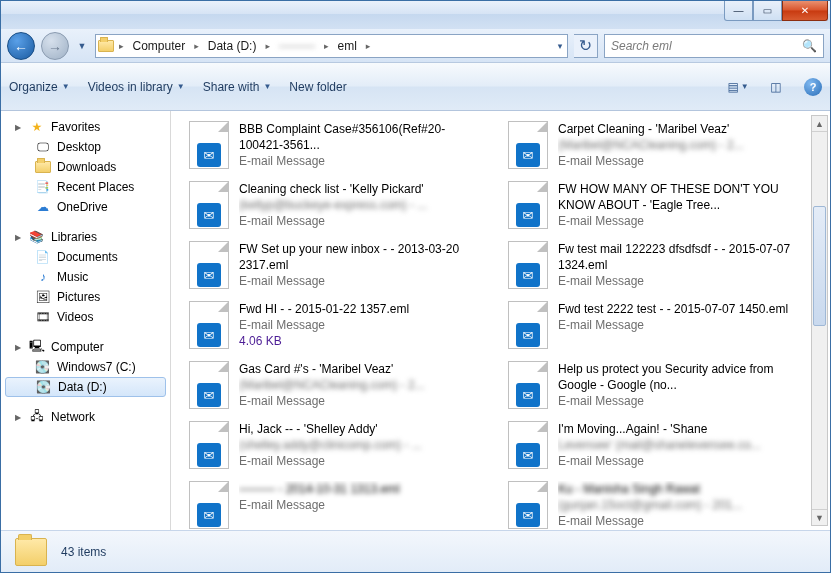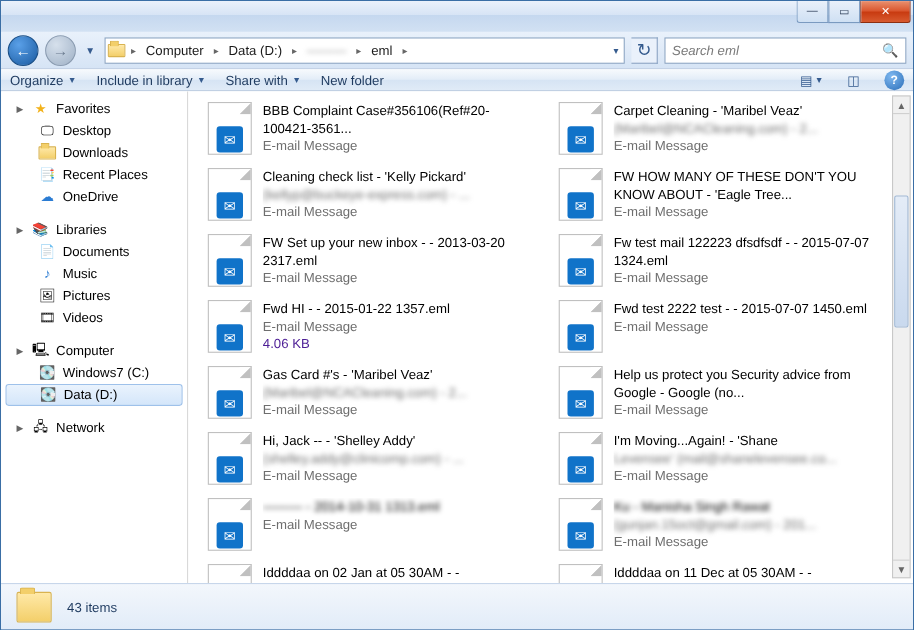--- a/index.html
+++ b/index.html
@@ -14,21 +14,21 @@
 .navbtn { width: 28px; height: 28px; border-radius: 50%; background: radial-gradient(circle at 35% 30%,#5aa0e8,#1a5aa0); border:1px solid #184d85; display:flex;align-items:center;justify-content:center;color:#fff;font-size:14px; }
 .navbtn.fwd { background: radial-gradient(circle at 35% 30%,#d6e0ec,#9fb1c6); border-color:#8a9bb0; color:#6a7a8e;}
 .smalldown { width:14px;height:20px;display:flex;align-items:center;justify-content:center;color:#355b8e;font-size:9px;}
 .address { flex:1; height:24px; background:#fff; border:1px solid #8aa4c4; display:flex; align-items:center; font-size:12px; color:#1a1a1a; overflow:hidden;}
 .address .seg { padding:0 6px; display:flex;align-items:center;height:100%; }
 .address .arrow { color:#666;font-size:9px;padding:0 3px;}
 .address .foldericon { width:20px;display:flex;align-items:center;justify-content:center;}
 .refresh { width:24px;height:24px;border:1px solid #8aa4c4;border-left:none;display:flex;align-items:center;justify-content:center;color:#355b8e;background:#eaf1fb;}
 .search { width:220px;height:24px;border:1px solid #8aa4c4;display:flex;align-items:center;padding:0 6px;color:#7a7a7a;font-size:12px;font-style:italic;background:#fff;}
 .search .sicon{margin-left:auto;color:#5a7ba8;font-style:normal;}
-.toolbar { height:20px; background:linear-gradient(#f7fafd,#e3edf8 48%,#d6e4f4 52%,#e0ebf7); border-bottom:1px solid #b3c5dd; display:flex; align-items:center; padding:0 8px; gap:18px; font-size:12px; color:#1e3a5f;}
+.toolbar { height:48px; background:linear-gradient(#f7fafd,#e3edf8 48%,#d6e4f4 52%,#e0ebf7); border-bottom:1px solid #b3c5dd; display:flex; align-items:center; padding:0 8px; gap:18px; font-size:12px; color:#1e3a5f;}
 .toolbar .tbtn{display:flex;align-items:center;gap:4px;cursor:default;}
 .toolbar .tbtn .dd{font-size:8px;color:#355b8e;}
 .toolbar .spacer{flex:1;}
 .toolbar .ricon{width:20px;height:20px;display:flex;align-items:center;justify-content:center;color:#355b8e;}
 .ricon.help{width:18px;height:18px;border-radius:50%;background:radial-gradient(circle at 35% 30%,#7fb8f0,#2a6eb8);color:#fff;font-size:11px;font-weight:bold;}
 .body { flex:1; display:flex; overflow:hidden; background:#fff;}
 .side { width:170px; border-right:1px solid #d9d9d9; padding:6px 0; font-size:12px; overflow:hidden;}
 .side .group { margin-bottom:10px;}
 .side .grouphead{display:flex;align-items:center;gap:6px;padding:2px 8px 2px 14px;cursor:default;}
 .side .grouphead .tri{font-size:8px;color:#666;width:8px;}
@@ -99,21 +99,21 @@
       <span class="sicon">🔍</span>
     </div>
   </div>
 
   <div class="toolbar">
     <div class="tbtn">
         <span>Organize</span>
         <span class="dd">▼</span>
       </div>
     <div class="tbtn">
-        <span>Include in library</span>
+        <span>Videos in library</span>
         <span class="dd">▼</span>
       </div>
     <div class="tbtn">
         <span>Share with</span>
         <span class="dd">▼</span>
       </div>
     <div class="tbtn">
         <span>New folder</span>
       </div>
     <div class="spacer"></div>

